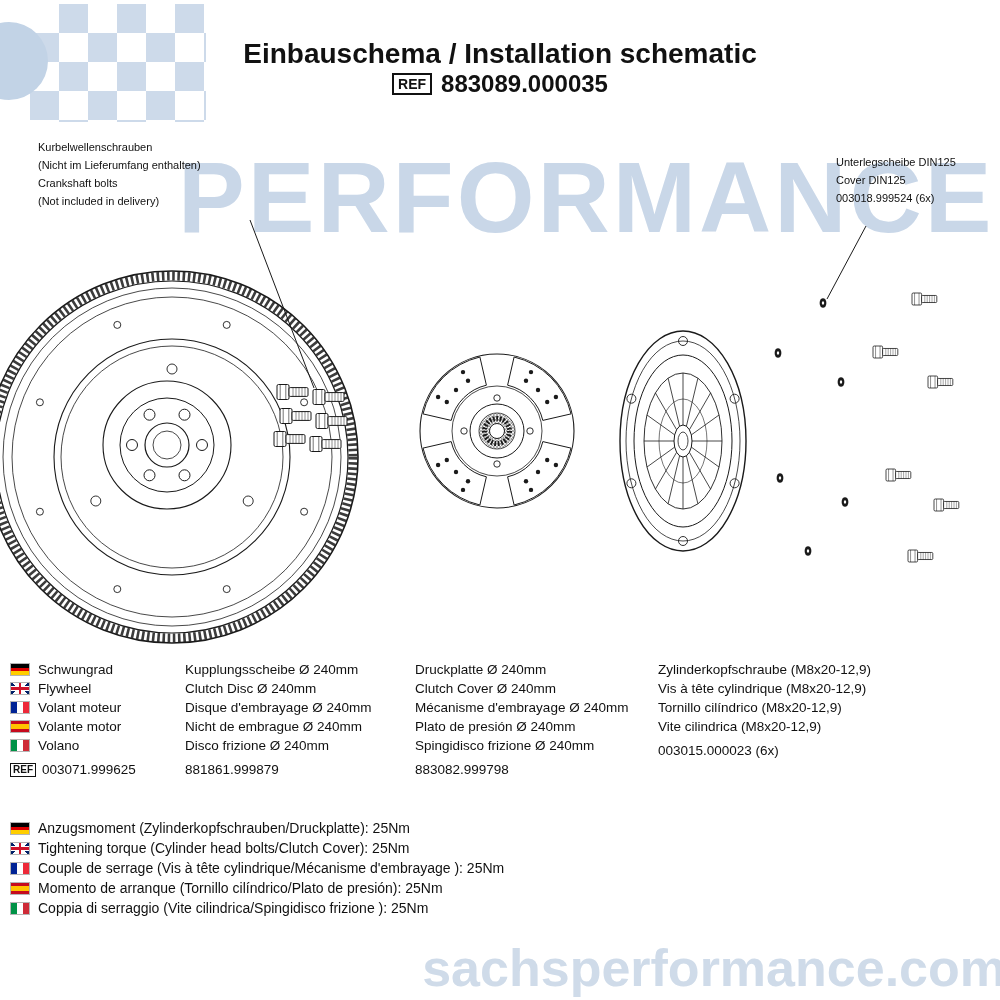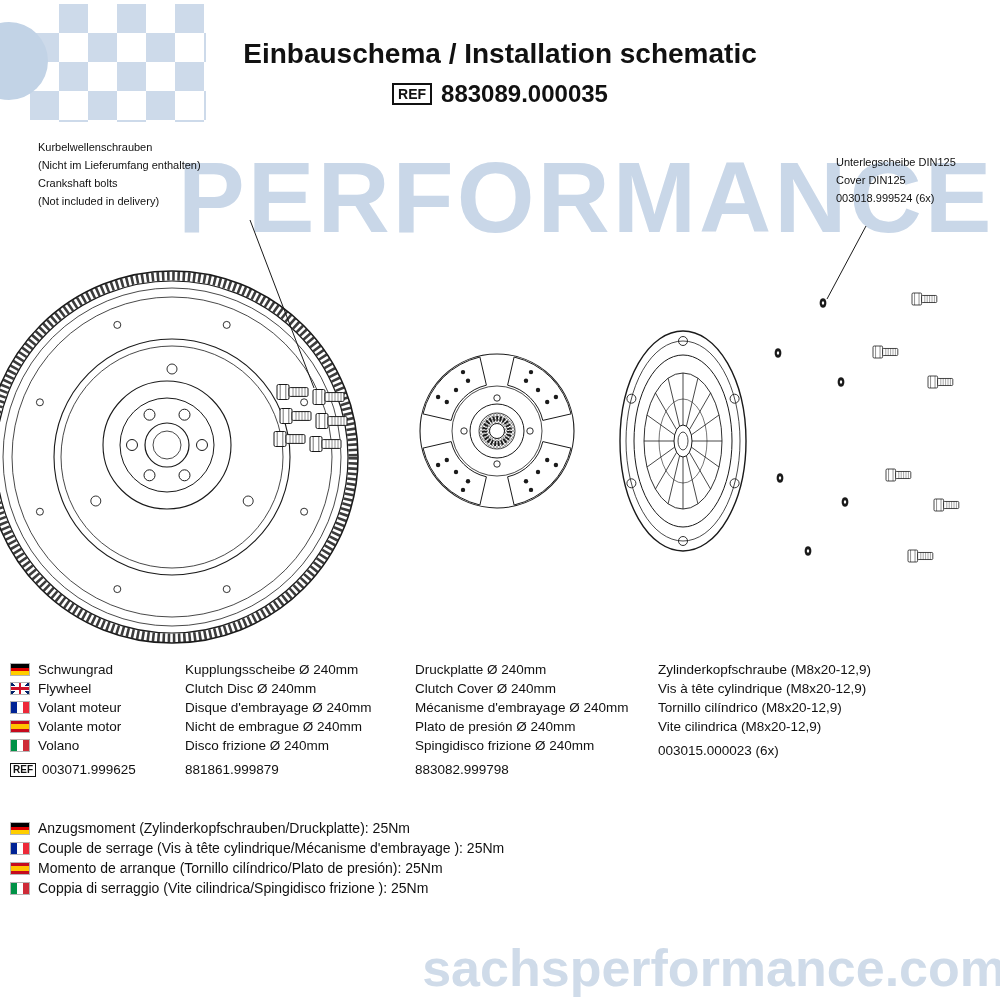--- a/index.html
+++ b/index.html
@@ -16,21 +16,21 @@
              background: conic-gradient(#c7d6e8 25%, transparent 25% 50%, #c7d6e8 50% 75%, transparent 75%);
              background-size:58px 58px; }
   .logo-circle { position:absolute; left:-30px; top:22px; width:78px; height:78px;
                  border-radius:50%; background:#c2d3e6; z-index:0; }
 
   .diagram { position:absolute; left:0; top:0; z-index:1; }
 
   
   .title { position:absolute; left:0; right:0; top:38px; text-align:center;
            font-size:28px; font-weight:bold; z-index:2; }
-  .ref-line { position:absolute; left:0; right:0; top:80px; text-align:center; z-index:2; }
+  .ref-line { position:absolute; left:0; right:0; top:70px; text-align:center; z-index:2; }
   .ref-box { display:inline-block; border:2px solid #111; font-size:14px; font-weight:bold;
              padding:0 4px; line-height:18px; vertical-align:3px; margin-right:9px; }
   .ref-number { font-size:24px; font-weight:bold; }
 
   
   .callout { position:absolute; font-size:11px; line-height:18px; z-index:2; }
   .callout-left  { left:38px;  top:138px; }
   .callout-right { left:836px; top:153px; }
 
   
@@ -333,20 +333,24 @@
         <span>003015.000023 (6x)</span>
       </div>
   </div>
 
   <div class="torque">
     <div class="torque-row">
       <span class="flag flag-de"></span>
       <span>Anzugsmoment (Zylinderkopfschrauben/Druckplatte): 25Nm</span>
     </div>
     <div class="torque-row">
+      <span class="flag flag-gb"></span>
+      <span>Tightening torque (Cylinder head bolts/Clutch Cover): 25Nm</span>
+    </div>
+    <div class="torque-row">
       <span class="flag flag-fr"></span>
       <span>Couple de serrage (Vis à tête cylindrique/Mécanisme d'embrayage ): 25Nm</span>
     </div>
     <div class="torque-row">
       <span class="flag flag-es"></span>
       <span>Momento de arranque (Tornillo cilíndrico/Plato de presión): 25Nm</span>
     </div>
     <div class="torque-row">
       <span class="flag flag-it"></span>
       <span>Coppia di serraggio (Vite cilindrica/Spingidisco frizione ): 25Nm</span>

